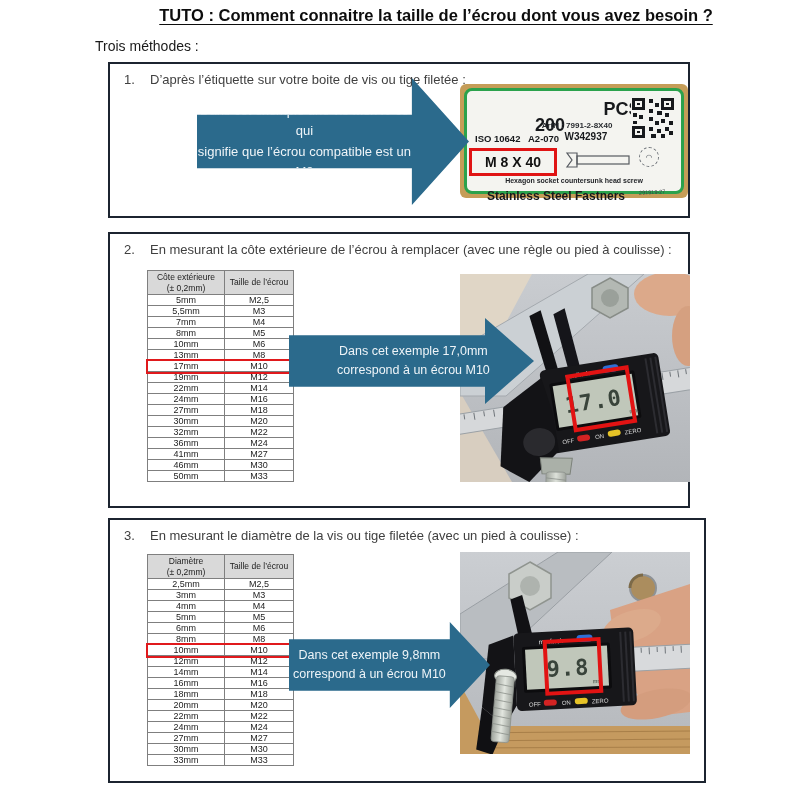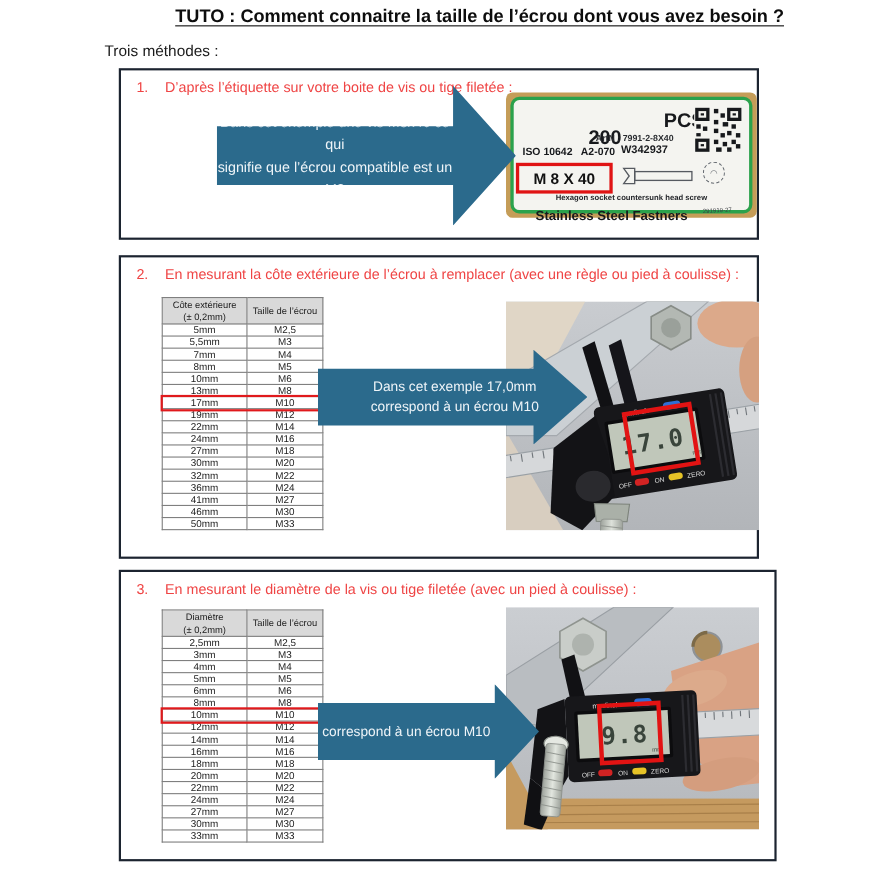--- a/index.html
+++ b/index.html
@@ -11,21 +11,21 @@
          font-size:16.5px;font-weight:bold;text-decoration:underline;
          text-underline-offset:3px;color:#0d0d0d;margin:0;padding-left:36px;}
   .subtitle{position:absolute;top:38px;left:95px;font-size:14px;color:#1a1a1a;}
 
   
   .box{position:absolute;left:108px;width:578px;border:2px solid #1c2430;background:#fff;}
   .box1{top:62px;height:152px;}
   .box2{top:232px;height:272px;}
   .box3{top:518px;height:261px;padding-left:16px;}
 
-  .m-head{position:absolute;top:8px;left:14px;font-size:13px;color:#ef4444;white-space:nowrap;}
+  .m-head{position:absolute;top:8px;left:14px;font-size:13px;color:#404040;white-space:nowrap;}
   .m-num{display:inline-block;width:26px;}
 
   
   .arrow{position:absolute;background:#2b6a8c;display:flex;align-items:center;z-index:3;}
   .arrow-inner{width:79%;text-align:center;color:#eef4f8;font-size:13px;line-height:1.55;}
   .arrow1{left:87px;top:14px;width:272px;height:127px;
           clip-path:polygon(0 29%,79% 29%,79% 0,100% 50%,79% 100%,79% 71%,0 71%);}
   .arrow-sm .arrow-inner{width:80%;font-size:12.5px;line-height:1.5;}
   .arrow2{left:179px;top:84px;width:201px;height:86px;
           clip-path:polygon(0 20%,80% 20%,80% 0,100% 50%,80% 100%,80% 80%,0 80%);padding-left:44px;}
@@ -422,20 +422,21 @@
           </tr>
           <tr>
             <td>33mm</td>
             <td>M33</td>
           </tr>
         </tbody>
     </table>
 
     <div class="arrow arrow-sm arrow3">
       <div class="arrow-inner">
+        <span style="display:block">Dans cet exemple 9,8mm</span>
         <span style="display:block">correspond à un écrou M10</span>
       </div>
     </div>
 
     <svg class="photo p3" width="230" height="202" viewBox="0 0 230 202">
       <defs>
         <linearGradient id="plate3" x1="0" y1="0" x2="0" y2="1">
           <stop offset="0" stop-color="#cbced2"></stop>
             <stop offset="1" stop-color="#b5b8bc"></stop>
         </linearGradient>

